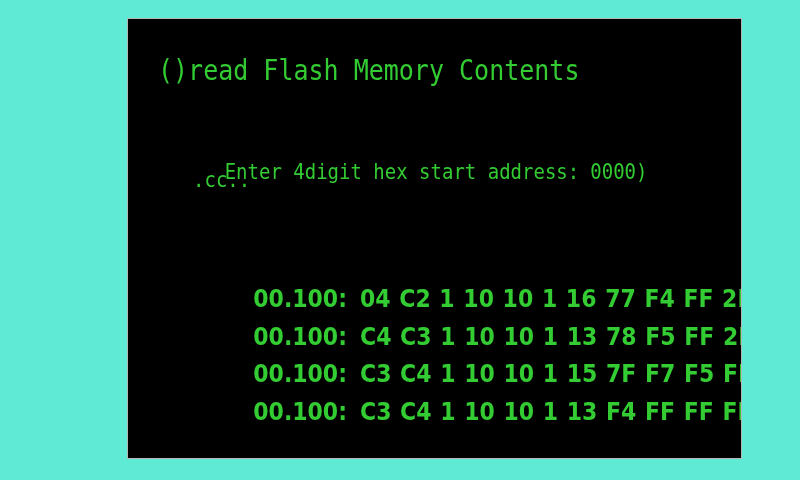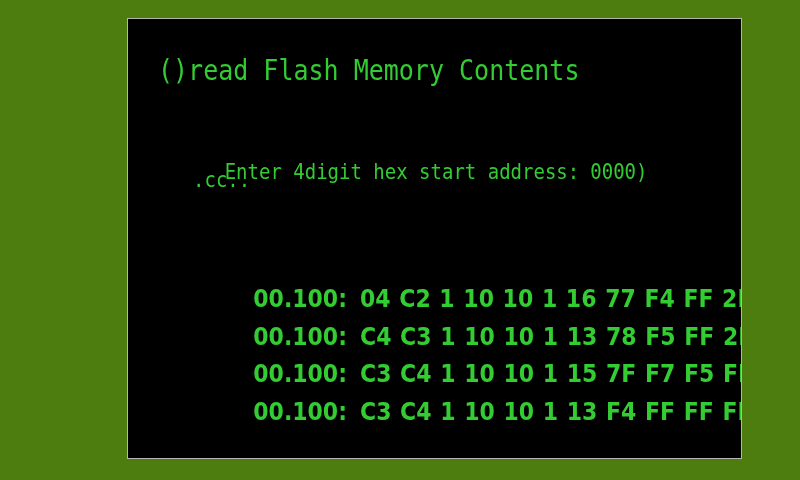--- a/index.html
+++ b/index.html
@@ -8,21 +8,21 @@
     width: 800px;
     height: 480px;
     background: #ffffff;
     overflow: hidden;
     font-family: "DejaVu Sans Mono", monospace;
   }
   .stage {
     position: relative;
     width: 800px;
     height: 480px;
-    background: #4d7c0f;
+    background: #5eead4;
   }
   .screen {
     position: absolute;
     left: 127px;
     top: 18px;
     width: 615px;
     height: 441px;
     background: #000000;
     border: 1px solid #b5b5b5;
     box-sizing: border-box;

